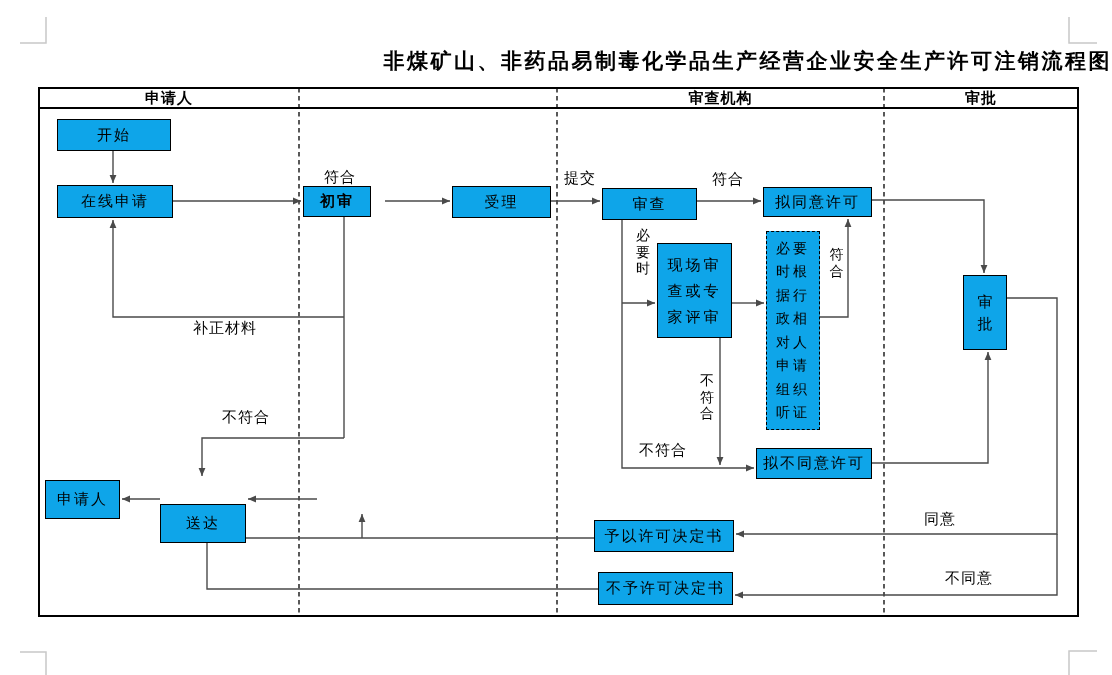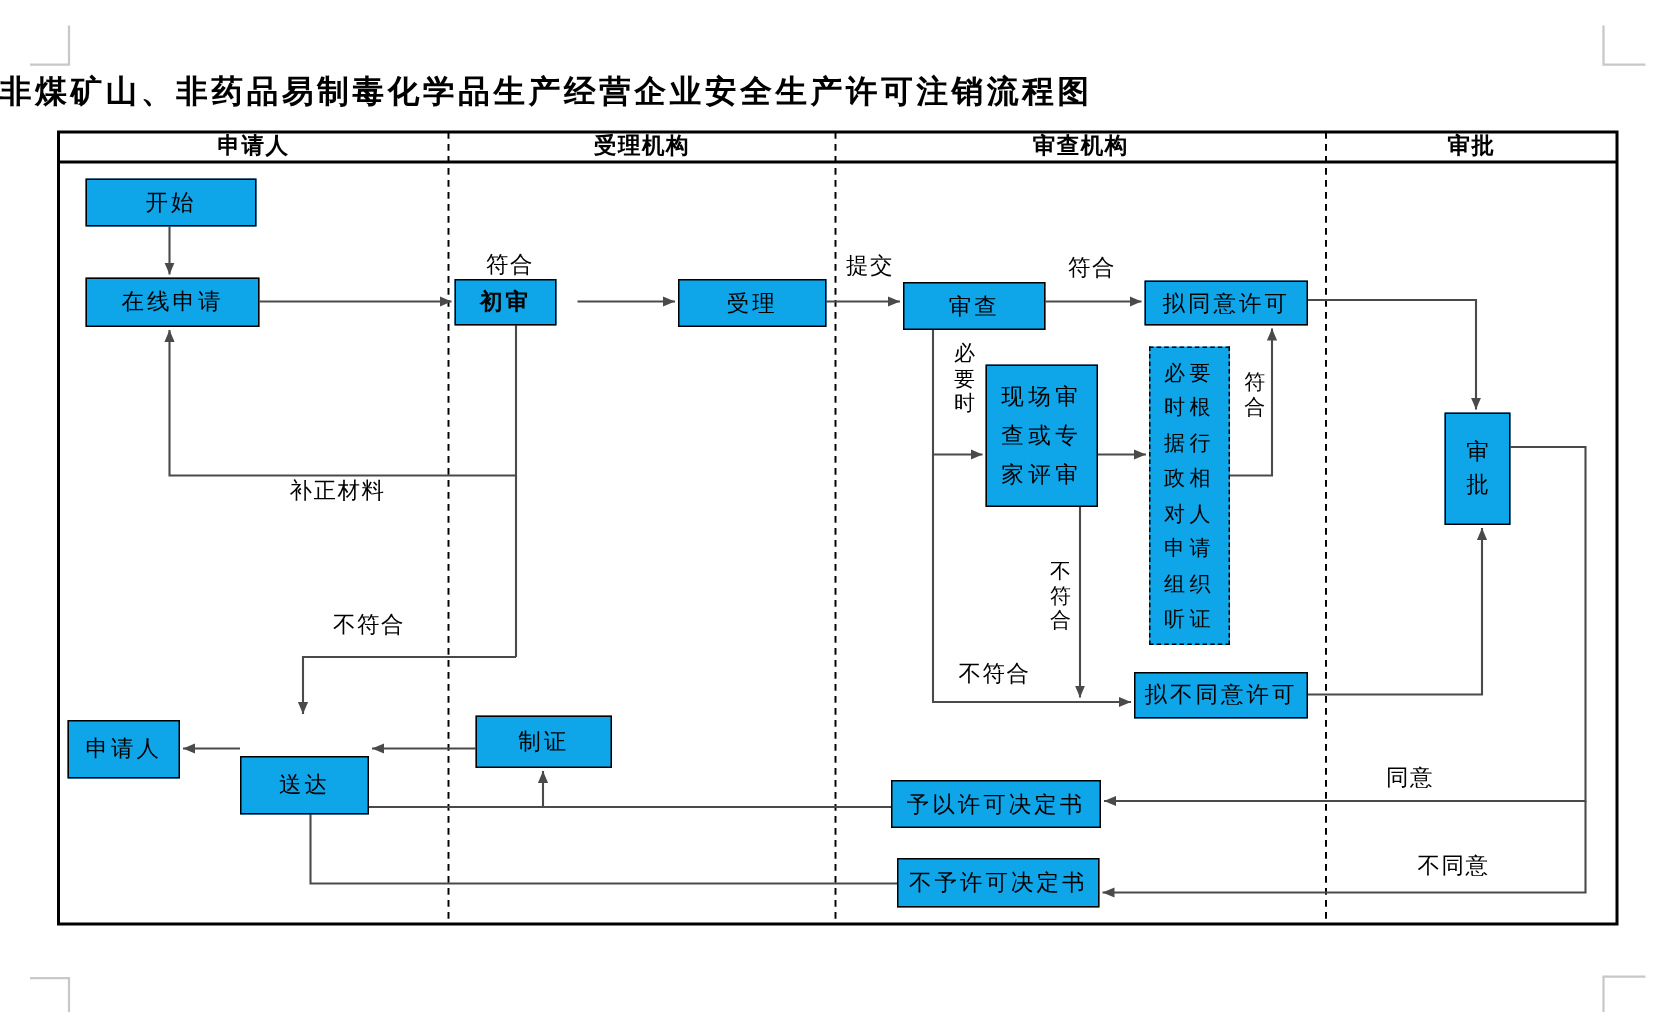--- a/index.html
+++ b/index.html
@@ -2,21 +2,21 @@
 <html><head>
 <meta charset="utf-8">
 <style>
   html,body{margin:0;padding:0;background:#ffffff;}
   .canvas{
     position:relative;width:1112px;height:675px;background:#ffffff;
     font-family:"Liberation Sans","DejaVu Sans",sans-serif;color:#000;
     overflow:hidden;
   }
   .title{
-    position:absolute;left:0;top:47px;width:1112px;text-align:left;
+    position:absolute;left:0;top:47px;width:1112px;text-align:right;
     font-family:"Liberation Serif","DejaVu Serif",serif;
     font-weight:bold;font-size:21px;letter-spacing:2.5px;white-space:nowrap;
   }
   .colhead{
     position:absolute;top:88px;height:20px;line-height:20px;text-align:center;
     font-weight:bold;font-size:15px;letter-spacing:1px;
   }
   .node{
     position:absolute;box-sizing:border-box;background:#0ea5e9;
     border:1.5px solid #000;display:flex;align-items:center;justify-content:center;
@@ -85,21 +85,20 @@
       <path class="conn" marker-end="url(#arr)" d="M362,538 V514"></path>
       <path class="conn" marker-end="url(#arr)" d="M598,589 H207 V519"></path>
       <path class="conn" marker-end="url(#arr)" d="M317,499 H248"></path>
       <path class="conn" marker-end="url(#arr)" d="M160,499 H122"></path>
     </g>
   </svg>
 
   <div class="title">非煤矿山、非药品易制毒化学品生产经营企业安全生产许可注销流程图</div>
 
   <div class="colhead" style="left:39px;width:260px;">申请人</div>
-  <div class="colhead" style="left:299px;width:258px;">受理机构</div>
   <div class="colhead" style="left:557px;width:327px;">审查机构</div>
   <div class="colhead" style="left:884px;width:194px;">审批</div>
 
   <div class="node" style="left:57px;top:119px;width:114px;height:32px;">开始</div>
   <div class="node" style="left:57px;top:185px;width:116px;height:33px;">在线申请</div>
   <div class="node" style="left:303px;top:186px;width:68px;height:31px;font-weight:bold;">初审</div>
   <div class="node" style="left:452px;top:186px;width:99px;height:32px;">受理</div>
   <div class="node" style="left:602px;top:188px;width:95px;height:32px;">审查</div>
   <div class="node" style="left:763px;top:187px;width:109px;height:30px;">拟同意许可</div>
   <div class="node ml" style="left:657px;top:243px;width:75px;height:95px;">现场审
@@ -111,21 +110,20 @@
 政相
 对人
 申请
 组织
 听证</div>
   <div class="node vert" style="left:963px;top:275px;width:44px;height:75px;">审
 批</div>
   <div class="node" style="left:756px;top:448px;width:116px;height:31px;">拟不同意许可</div>
   <div class="node" style="left:45px;top:480px;width:75px;height:39px;">申请人</div>
   <div class="node" style="left:160px;top:504px;width:86px;height:39px;">送达</div>
-  <div class="node" style="left:317px;top:477px;width:91px;height:35px;">制证</div>
   <div class="node" style="left:594px;top:520px;width:140px;height:32px;">予以许可决定书</div>
   <div class="node" style="left:598px;top:572px;width:135px;height:33px;text-align:center;">不予许可决定书</div>
 
   <div class="elabel" style="left:315px;top:168px;width:50px;">符合</div>
   <div class="elabel" style="left:555px;top:169px;width:50px;">提交</div>
   <div class="elabel" style="left:703px;top:170px;width:50px;">符合</div>
   <div class="vlabel" style="left:627px;top:227px;width:32px;">必
 要
 时</div>
   <div class="vlabel" style="left:691px;top:372px;width:32px;">不

